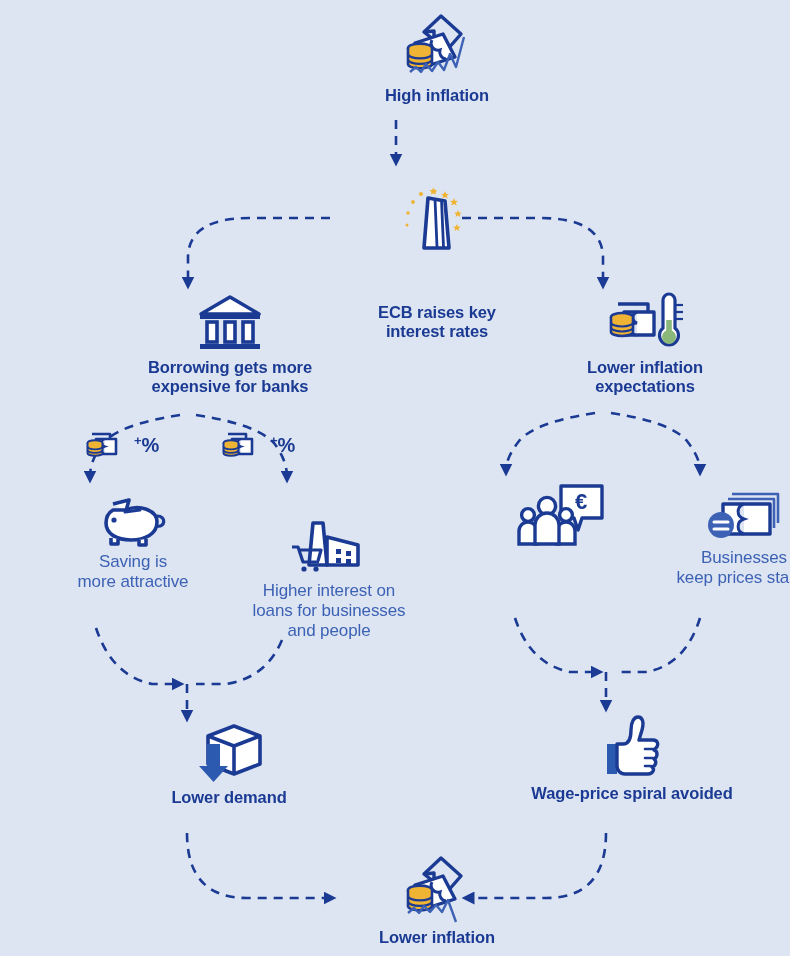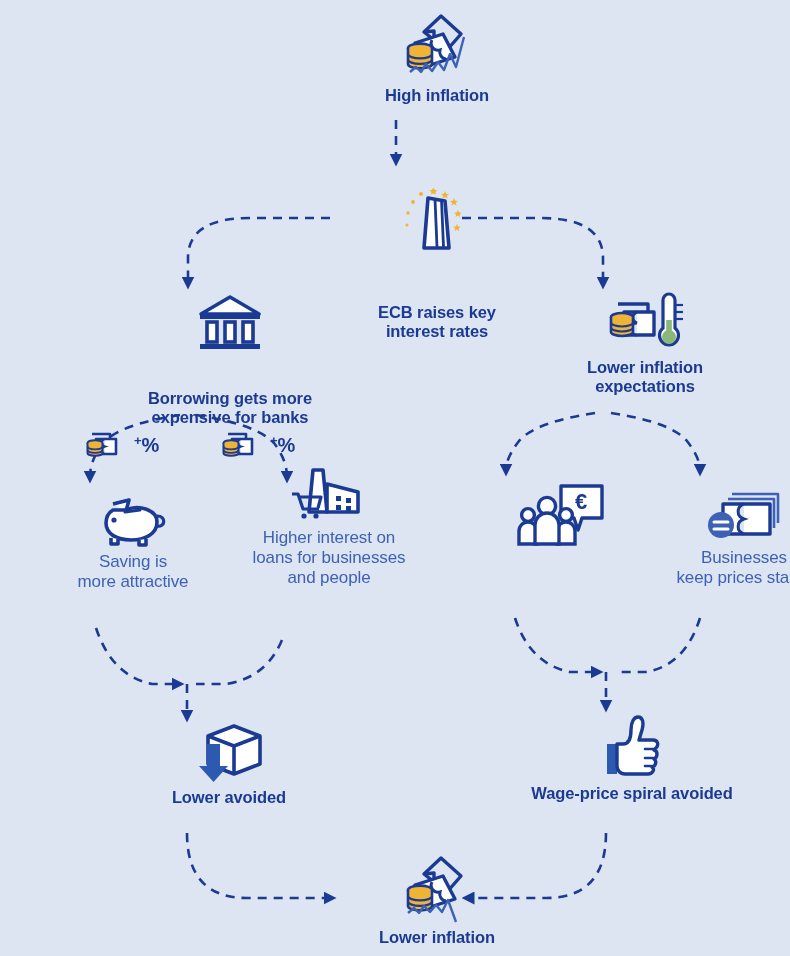--- a/index.html
+++ b/index.html
@@ -111,21 +111,21 @@
         <g fill="none" stroke="#1b3a93" stroke-width="2.8">
           <path d="M44 13 L46 61"></path>
           <path d="M50.5 14 L52.5 61"></path>
         </g>
       </svg>
     </div>
     <div class="label lbl-primary">ECB raises key
 interest rates</div>
   </div>
 
-  <div class="node" style="left:48px;top:292px;width:280px;gap:31px;">
+  <div class="node" style="left:48px;top:292px;width:280px;">
     <div class="icon">
       <svg width="70" height="62" viewBox="0 0 70 62">
         <g fill="#ffffff" stroke="#1b3a93" stroke-width="3.6" stroke-linejoin="round">
           <path d="M6 22 L35 5 L64 22 Z"></path>
         </g>
         <rect x="5" y="22" width="60" height="5" fill="#1b3a93"></rect>
         <g fill="#ffffff" stroke="#1b3a93" stroke-width="3.6">
           <rect x="12" y="30" width="10" height="20"></rect>
           <rect x="30" y="30" width="10" height="20"></rect>
           <rect x="48" y="30" width="10" height="20"></rect>
@@ -213,21 +213,21 @@
         </g>
         <path d="M62 22 C72 22 70 34 62 32" fill="none" stroke="#1b3a93" stroke-width="3.2" stroke-linecap="round"></path>
         <circle cx="19" cy="26" r="2.6" fill="#1b3a93"></circle>
         <path d="M30 18 L45 16" stroke="#1b3a93" stroke-width="3" stroke-linecap="round"></path>
       </svg>
     </div>
     <div class="label lbl-secondary">Saving is
 more attractive</div>
   </div>
 
-  <div class="node" style="left:186px;top:466px;width:202px;">
+  <div class="node" style="left:186px;top:519px;width:202px;">
     <div class="icon">
       <svg width="78" height="58" viewBox="0 0 78 58">
         <g fill="#ffffff" stroke="#1b3a93" stroke-width="3.6" stroke-linejoin="round">
           <path d="M23 4 L33 4 L37 46 L19 46 Z"></path>
           <path d="M37 18 L68 26 L68 46 L37 46 Z"></path>
         </g>
         <g fill="#1b3a93">
           <rect x="46" y="30" width="5" height="5"></rect>
           <rect x="56" y="32" width="5" height="5"></rect>
           <rect x="46" y="39" width="5" height="5"></rect>
@@ -293,21 +293,21 @@
         <g fill="#ffffff" stroke="#1b3a93" stroke-width="3.6" stroke-linejoin="round">
           <path d="M48 4 L74 14 L74 42 L48 52 L22 42 L22 14 Z"></path>
           <path d="M22 14 L48 24 L74 14 M48 24 L48 52"></path>
         </g>
         <g fill="#2c5ab0">
           <rect x="21" y="22" width="13" height="24"></rect>
           <path d="M13 44 L42 44 L27.5 60 Z"></path>
         </g>
       </svg>
     </div>
-    <div class="label lbl-primary">Lower avoided</div>
+    <div class="label lbl-primary">Lower demand</div>
   </div>
 
   <div class="node" style="left:460px;top:712px;width:260px;">
     <div class="icon">
       <svg width="62" height="68" viewBox="0 0 62 68">
         <rect x="6" y="32" width="10" height="30" fill="#2c5ab0"></rect>
         <g fill="#ffffff" stroke="#1b3a93" stroke-width="3.4" stroke-linejoin="round">
           <path d="M16 32 L22 32 C28 32 30 26 30 18 C30 10 33 5 37 5 C42 5 43 11 41 18 L38 28 L52 28 C57 28 58 33 55 36 L53 38 C57 39 57 45 53 47 C56 49 55 54 51 55 C54 57 52 62 47 62 L24 62 C19 62 16 58 16 54 Z"></path>
         </g>
         <g fill="none" stroke="#1b3a93" stroke-width="2.6" stroke-linecap="round">

